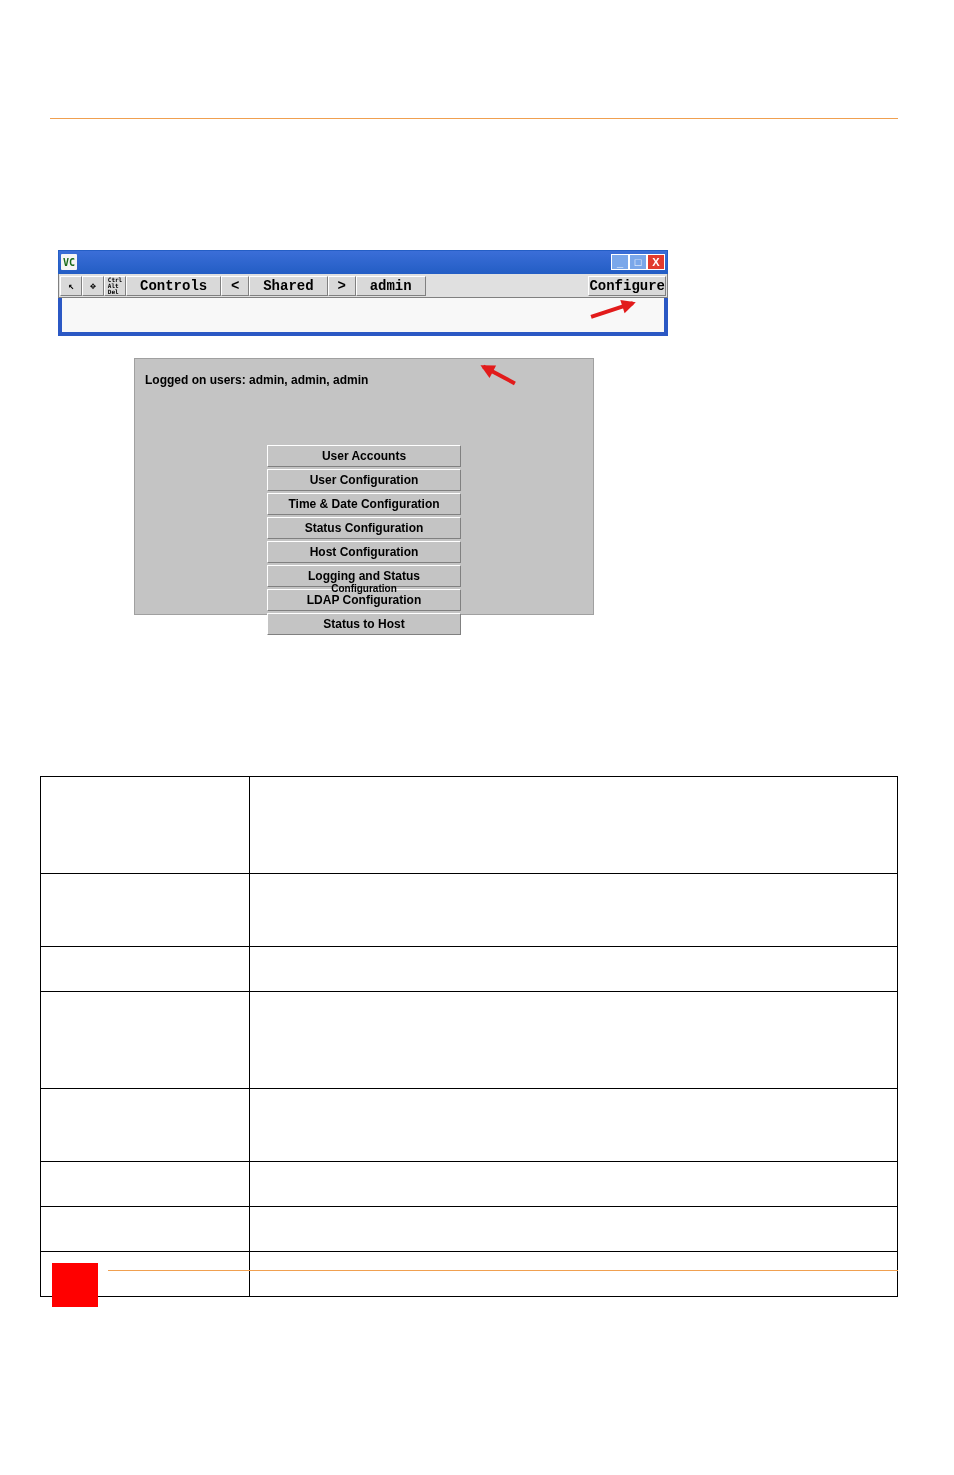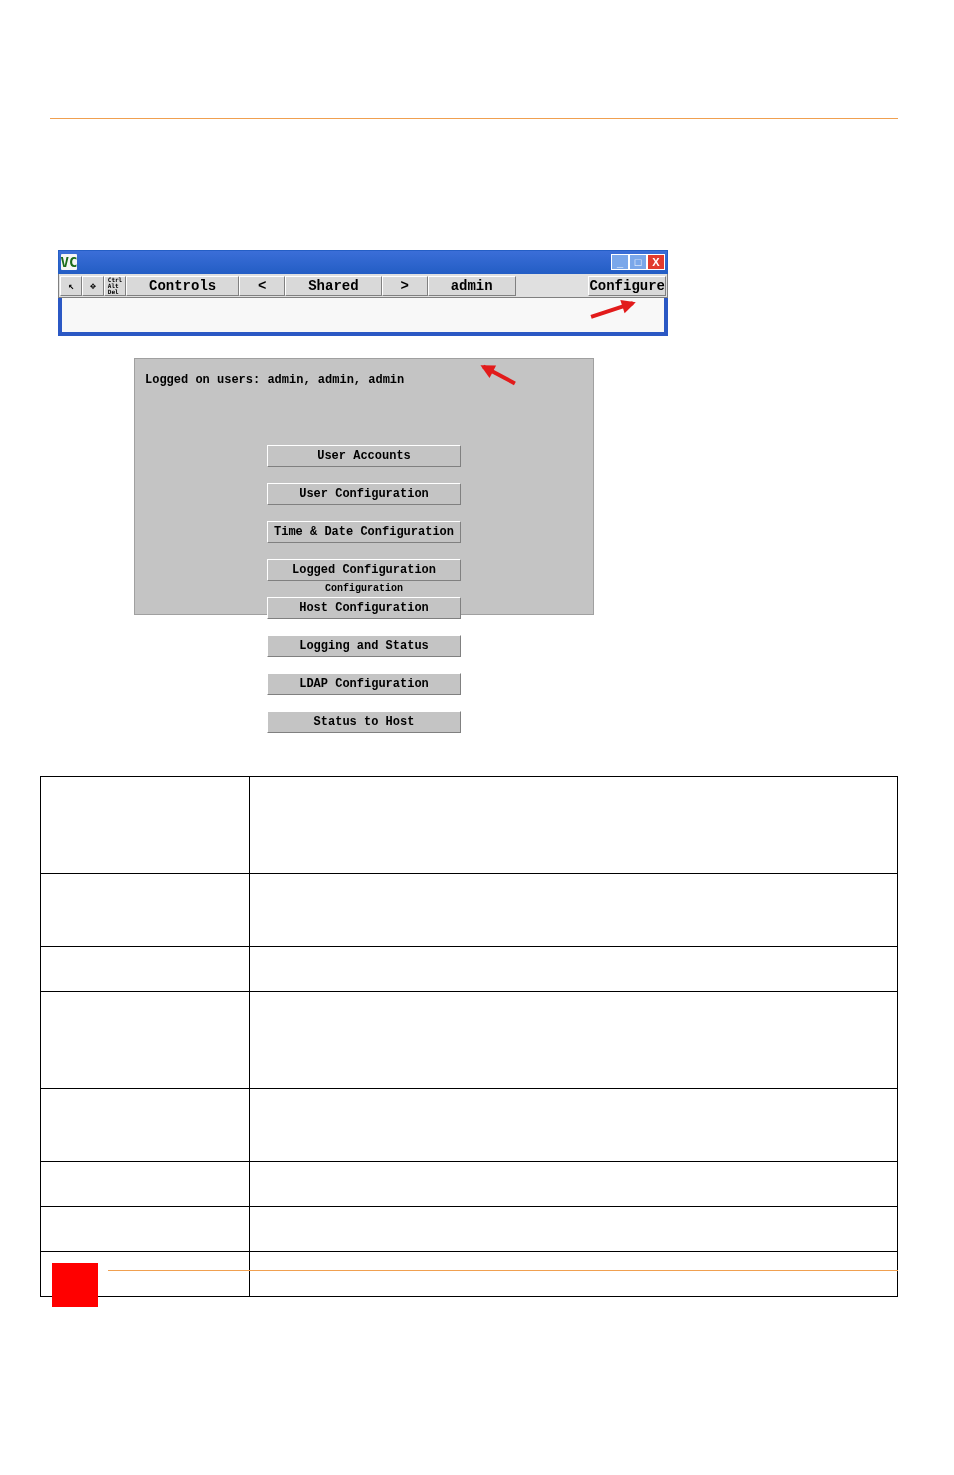--- a/index.html
+++ b/index.html
@@ -40,21 +40,21 @@
     padding: 0 2px;
   }
   .vc-icon {
     width: 16px;
     height: 16px;
     background: #f5f5f5;
     display: inline-flex;
     align-items: center;
     justify-content: center;
     font-family: monospace;
-    font-size: 14px;
+    font-size: 10px;
     font-weight: bold;
     color: #1a6b1a;
     border-radius: 1px;
   }
   .win-buttons {
     display: flex;
     gap: 0;
   }
   .win-btn {
     width: 18px;
@@ -87,21 +87,21 @@
   }
   .tool-btn {
     height: 20px;
     border: 1px solid #808080;
     border-top-color: #ffffff;
     border-left-color: #ffffff;
     background: #d9d9d9;
     display: inline-flex;
     align-items: center;
     justify-content: center;
-    padding: 0 22px;
+    padding: 0 13px;
     box-sizing: border-box;
   }
   .tool-icon {
     width: 22px;
     padding: 0;
     font-size: 10px;
     font-family: monospace;
   }
   .tool-sp { flex: 1; }
   .tool-configure {
@@ -139,21 +139,21 @@
   }
   .config-panel {
     position: absolute;
     left: 134px;
     top: 358px;
     width: 460px;
     height: 257px;
     background: #c4c4c4;
     border: 1px solid #a0a0a0;
     box-sizing: border-box;
-    font-family: Liberation Mono, monospace;
+    font-family: Liberation Sans, sans-serif;
     font-weight: bold;
     color: #000;
   }
   .logged-line {
     position: absolute;
     left: 10px;
     top: 14px;
     font-size: 12px;
   }
   .arrow-left {
@@ -175,21 +175,21 @@
     border-top: 7px solid transparent;
     border-bottom: 7px solid transparent;
   }
   .menu-stack {
     position: absolute;
     left: 132px;
     top: 86px;
     width: 194px;
     display: flex;
     flex-direction: column;
-    gap: 16px;
+    gap: 2px;
   }
   .menu-btn {
     height: 20px;
     border: 1px solid #808080;
     border-top-color: #ffffff;
     border-left-color: #ffffff;
     background: #c4c4c4;
     display: flex;
     align-items: center;
     justify-content: center;
@@ -270,21 +270,21 @@
     </div>
   </div>
 
   <div class="config-panel">
     <div class="logged-line">Logged on users: admin, admin, admin</div>
     <div class="arrow-left"></div>
     <div class="menu-stack">
       <div class="menu-btn">User Accounts</div>
       <div class="menu-btn">User Configuration</div>
       <div class="menu-btn">Time &amp; Date Configuration</div>
-      <div class="menu-btn">Logged Configuration</div>
+      <div class="menu-btn">Status Configuration</div>
       <div class="menu-btn">Host Configuration</div>
       <div class="menu-btn">Logging and Status</div>
       <div class="menu-btn">LDAP Configuration</div>
       <div class="menu-btn">Status to Host</div>
     </div>
     <div class="panel-caption">Configuration</div>
   </div>
 
   <table class="config-table">
     <tbody>

